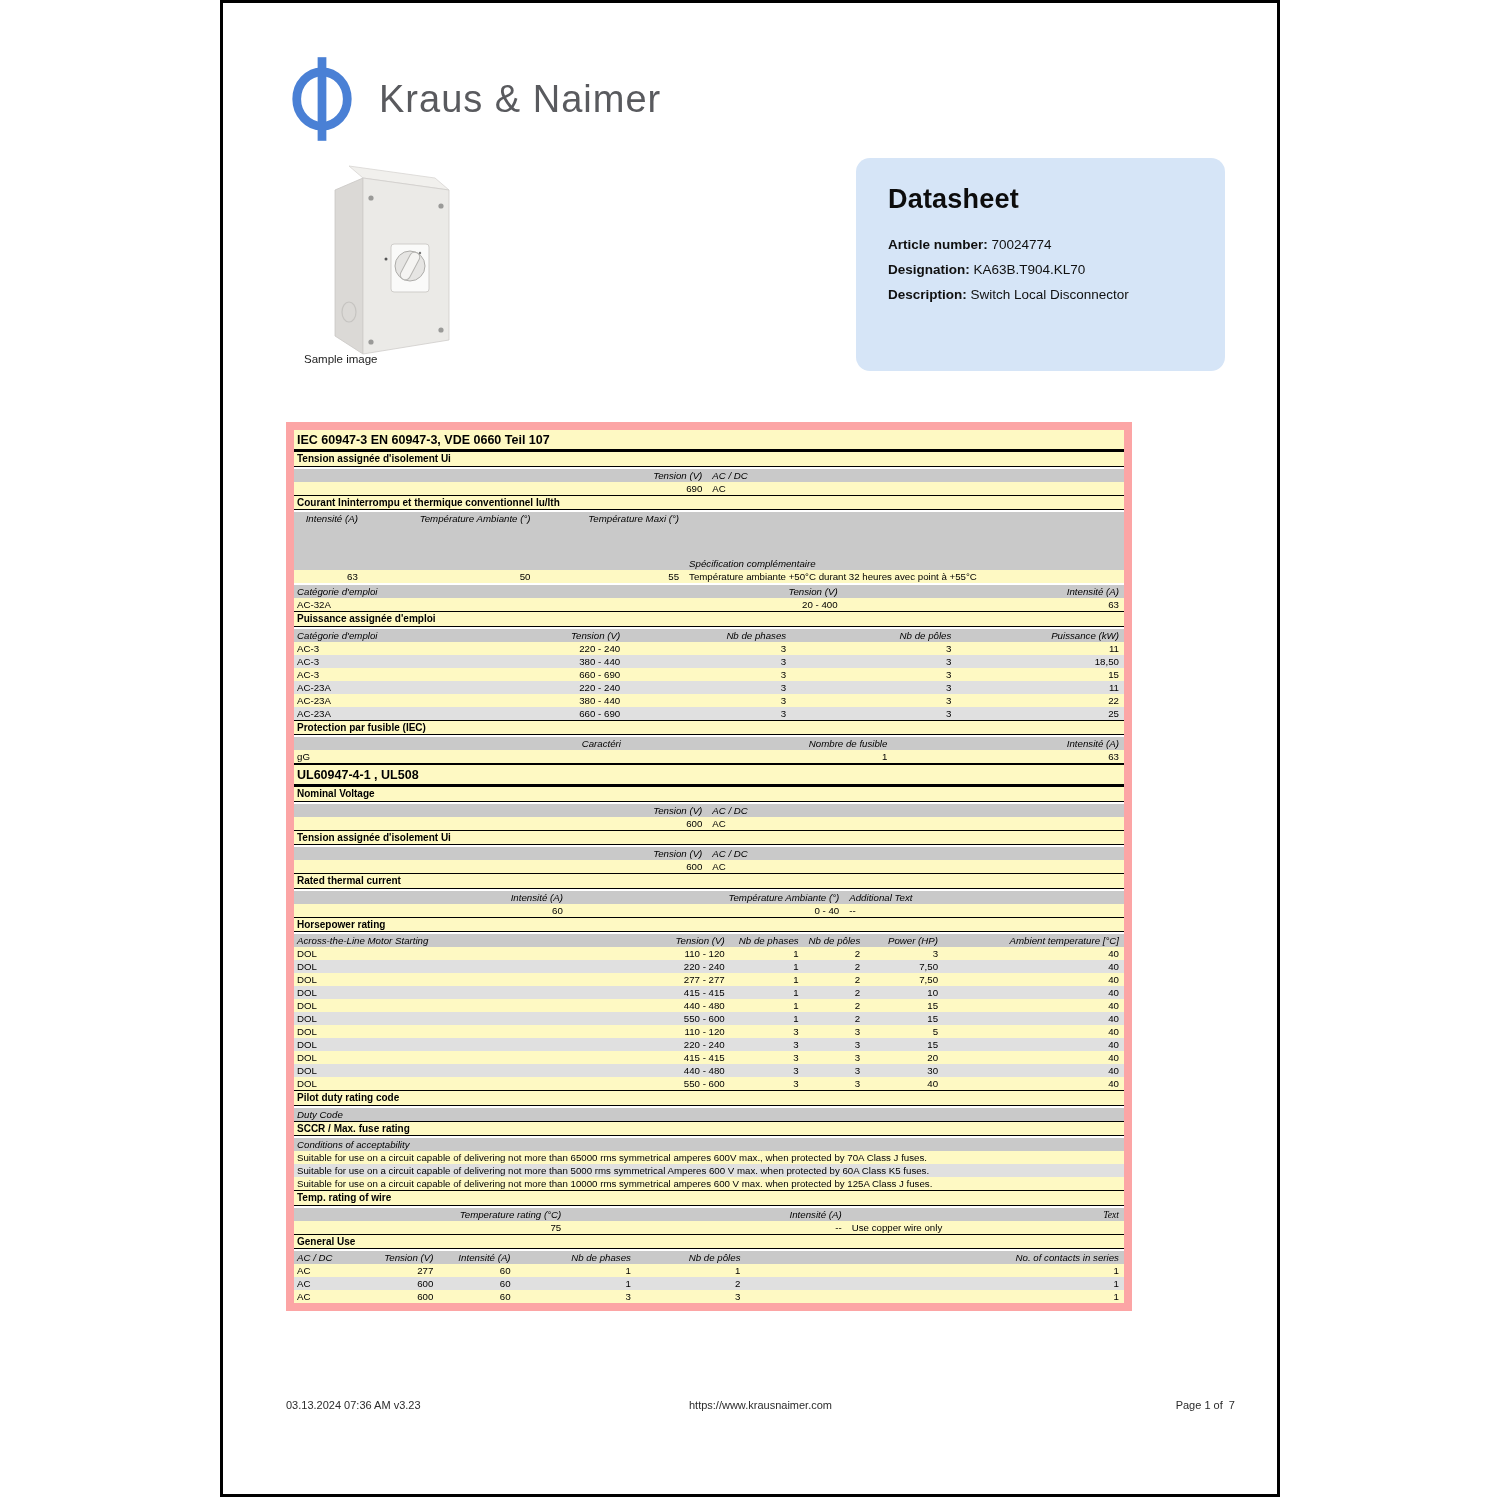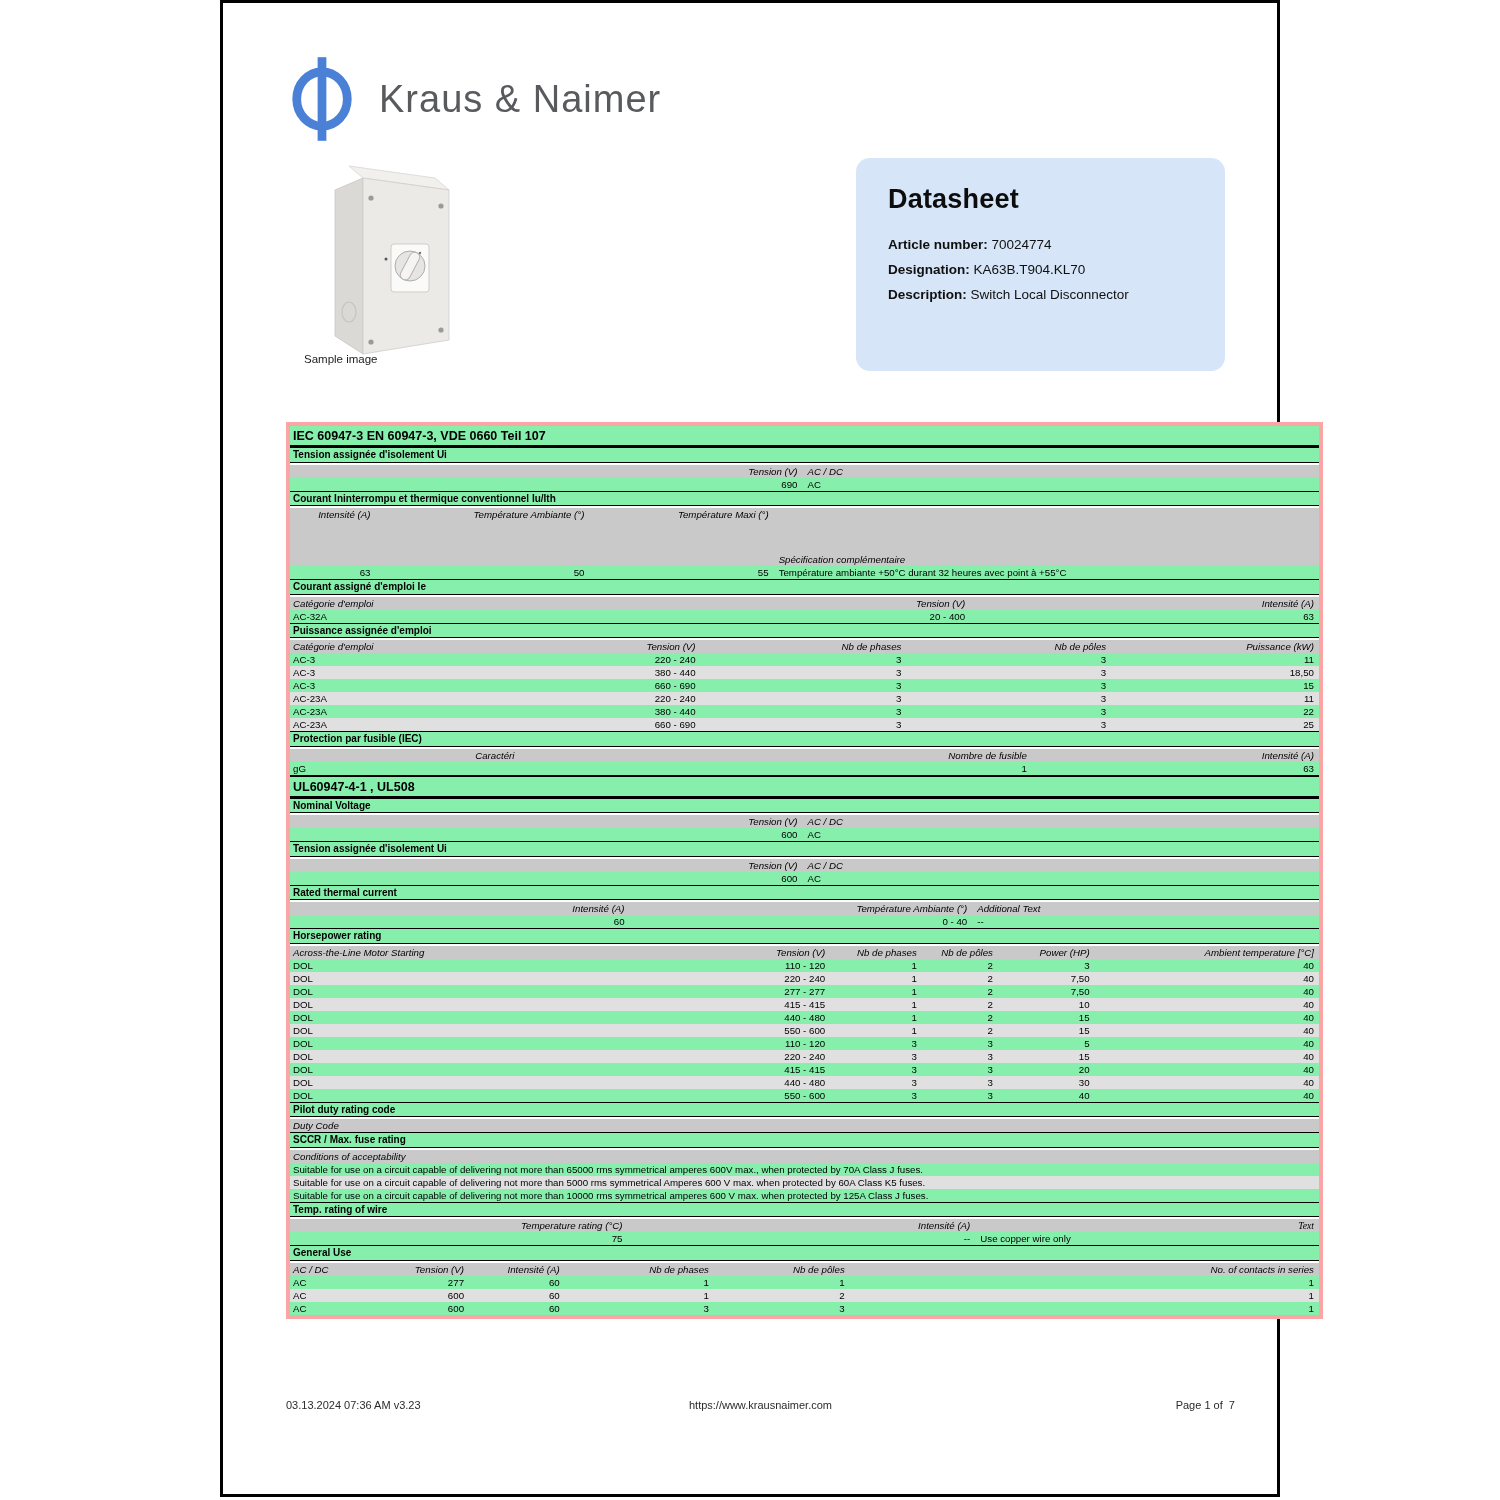--- a/index.html
+++ b/index.html
@@ -46,23 +46,23 @@
   }
   .info-title {
     font-size: 27px; font-weight: bold; color: #0d0d0d;
     margin: 0 0 20px 0; letter-spacing: 0.2px;
   }
   .info-line { font-size: 13.5px; color: #101010; margin: 0 0 6px 0; line-height: 19px; }
   .info-line b { font-weight: bold; }
   
   .spec-table {
     position: absolute; top: 419px; left: 63px;
-    width: 1037px;
-    border: 4px solid #fca5a5;
-    background: #86efac;
+    width: 846px;
+    border: 8px solid #fca5a5;
+    background: #fef9c3;
     box-sizing: border-box;
   }
   .t-lg {
     font-weight: bold; font-size: 12.5px; line-height: 16px;
     padding: 2px 3px 1px 3px;
     border-top: 2px solid #000;
     border-bottom: 2px solid #000;
   }
   .t-lg:first-child { border-top: 0; }
   .t-sec {
@@ -147,21 +147,20 @@
         <div class="c" style="width: 20.8%; text-align: right;">Température Ambiante (°)</div>
         <div class="c" style="width: 17.9%; text-align: right;">Température Maxi (°)</div>
         <div class="c" style="width: 53%; text-align: left; margin-top: 45px;">Spécification complémentaire</div>
       </div>
       <div class="trow ">
         <div class="c" style="width: 8.3%; text-align: right;">63</div>
         <div class="c" style="width: 20.8%; text-align: right;">50</div>
         <div class="c" style="width: 17.9%; text-align: right;">55</div>
         <div class="c" style="width: 53%; text-align: left;">Température ambiante +50°C durant 32 heures avec point à +55°C</div>
       </div>
-      <div class="t-sec">Courant assigné d'emploi Ie</div>
       <div class="trow thead">
         <div class="c" style="width: 40%; text-align: left;">Catégorie d'emploi</div>
         <div class="c" style="width: 26.1%; text-align: right;">Tension (V)</div>
         <div class="c" style="width: 33.9%; text-align: right;">Intensité (A)</div>
       </div>
       <div class="trow ">
         <div class="c" style="width: 40%; text-align: left;">AC-32A</div>
         <div class="c" style="width: 26.1%; text-align: right;">20 - 400</div>
         <div class="c" style="width: 33.9%; text-align: right;">63</div>
       </div>
@@ -210,21 +209,21 @@
       </div>
       <div class="trow stripe">
         <div class="c" style="width: 25%; text-align: left;">AC-23A</div>
         <div class="c" style="width: 14.9%; text-align: right;">660 - 690</div>
         <div class="c" style="width: 20%; text-align: right;">3</div>
         <div class="c" style="width: 19.9%; text-align: right;">3</div>
         <div class="c" style="width: 20.2%; text-align: right;">25</div>
       </div>
       <div class="t-sec">Protection par fusible (IEC)</div>
       <div class="trow thead">
-        <div class="c" style="width: 40%; text-align: center;">Caractéri</div>
+        <div class="c" style="width: 40%; text-align: right;">Caractéri</div>
         <div class="c" style="width: 32.1%; text-align: right;">Nombre de fusible</div>
         <div class="c" style="width: 27.9%; text-align: right;">Intensité (A)</div>
       </div>
       <div class="trow ">
         <div class="c" style="width: 40%; text-align: left;">gG</div>
         <div class="c" style="width: 32.1%; text-align: right;">1</div>
         <div class="c" style="width: 27.9%; text-align: right;">63</div>
       </div>
       <div class="t-lg">UL60947-4-1 , UL508</div>
       <div class="t-sec">Nominal Voltage</div>

